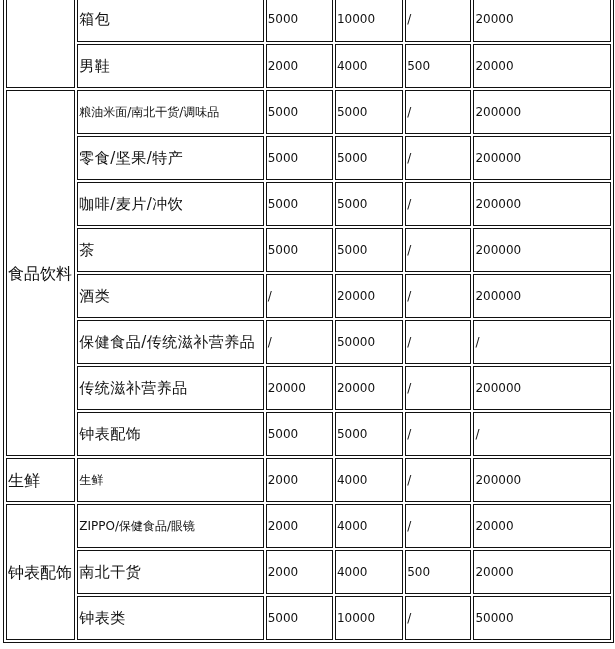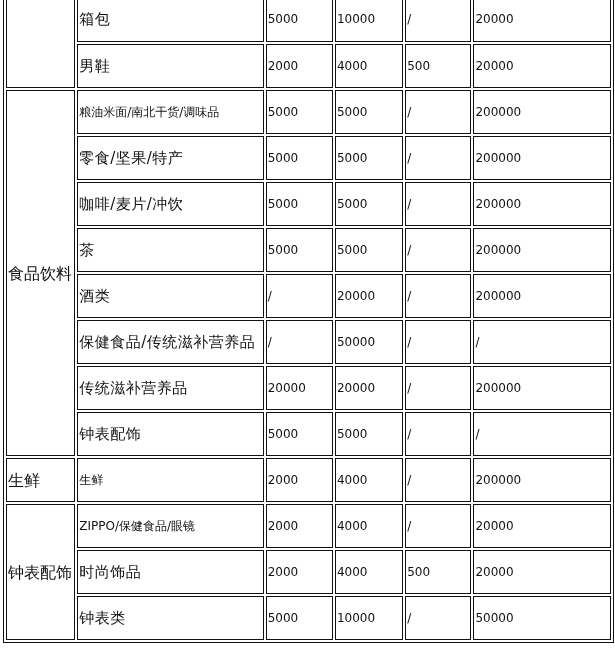--- a/index.html
+++ b/index.html
@@ -160,21 +160,21 @@
 
     <tr class="r">
       <td class="cat" rowspan="3">钟表配饰</td>
       <td class="sub small">ZIPPO/保健食品/眼镜</td>
       <td class="num">2000</td>
       <td class="num">4000</td>
       <td class="num">/</td>
       <td class="num">20000</td>
     </tr>
     <tr class="r">
-      <td class="sub">时尚饰品</td>
+      <td class="sub">南北干货</td>
       <td class="num">2000</td>
       <td class="num">4000</td>
       <td class="num">500</td>
       <td class="num">20000</td>
     </tr>
     <tr class="r">
       <td class="sub">钟表类</td>
       <td class="num">5000</td>
       <td class="num">10000</td>
       <td class="num">/</td>

